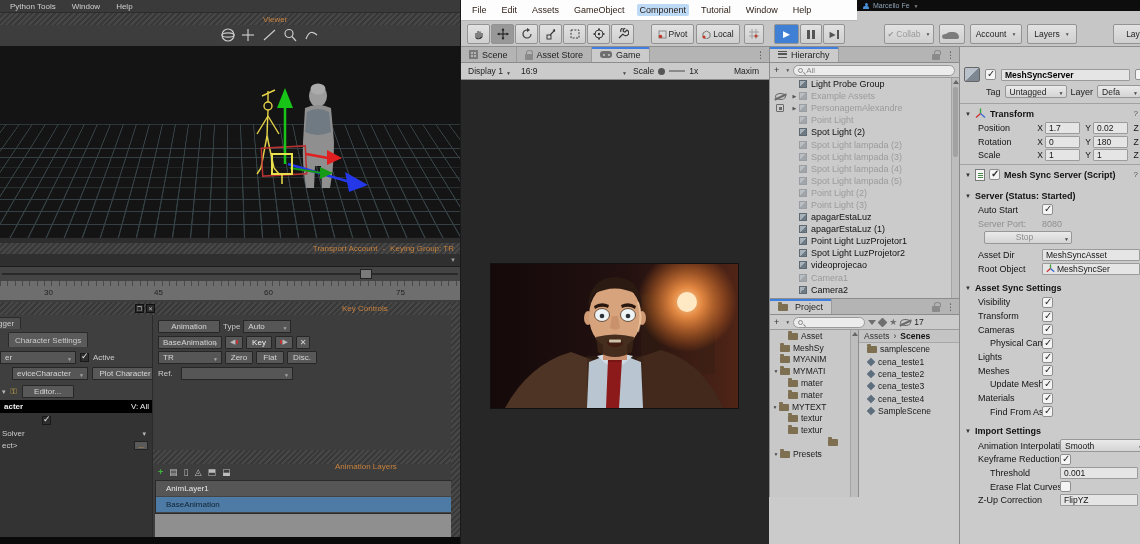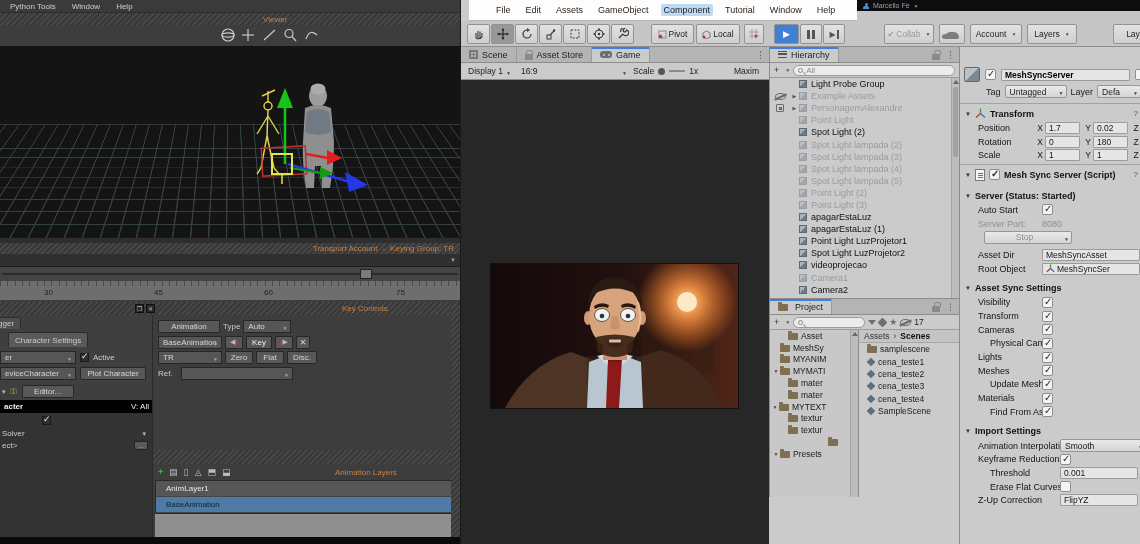--- a/index.html
+++ b/index.html
@@ -52,34 +52,34 @@
 #mb-charpanel{position:absolute;left:0;top:315px;width:153px;height:229px;background:#3f3f3f;border-right:1px solid #2a2a2a;overflow:hidden}
 .mb-tab{position:absolute;background:#4e4e4e;border:1px solid #2a2a2a;border-bottom:none;color:#ccc;font-size:8px;display:flex;align-items:center;padding:0 6px;border-radius:2px 2px 0 0;white-space:nowrap}
 .cs-row{position:absolute;display:flex;align-items:center;gap:4px}
 .mb-check{width:9px;height:9px;background:#2e2e2e;border:1px solid #1a1a1a;position:relative;display:inline-block}
 .mb-check.on::after{content:"✓";position:absolute;left:0px;top:-3px;font-size:9px;color:#e8e8e8}
 #cs-list-header{position:absolute;left:0;top:85px;width:153px;height:13px;background:#000;color:#eee;font-size:8px;display:flex;align-items:center;padding:0 4px;font-weight:bold}
 #cs-body{position:absolute;left:0;top:98px;width:153px;height:131px;background:#333}
 .dots-btn{background:#5a5a5a;border:1px solid #222;color:#e8a33d;font-size:7px;height:9px;line-height:7px;padding:0 3px}
 
 #mb-al-header{position:absolute;left:153px;top:450px;width:307px;height:14px}
-#mb-al-header .mb-paneltitle{position:absolute;left:182px;top:18px}
+#mb-al-header .mb-paneltitle{position:absolute;left:182px;top:12px}
 #mb-al-tools{position:absolute;left:158px;top:466px;display:flex;gap:6px;align-items:center;height:12px}
 .al-ico{font-size:9px;color:#bdbdbd;line-height:10px}
 .al-ico.green{color:#3db53d;font-weight:bold}
 #mb-al-list{position:absolute;left:155px;top:480px;width:303px;background:#8a8a8a;border:1px solid #2a2a2a}
 .al-row{height:16px;display:flex;align-items:center;padding-left:10px;font-size:8px;color:#e8e8e8;background:#565656;border-bottom:1px solid #444}
 .al-row.sel{background:#4d7ba6;color:#10222e}
 #mb-al-space{position:absolute;left:155px;top:514px;width:303px;height:23px;background:#8f8f8f}
 #mb-footer{position:absolute;left:0;top:537px;width:460px;height:7px;background:#0a0a0a}
 #mb-rightedge{position:absolute;left:451px;top:302px;width:9px;height:235px}
 
 
 #unity{position:absolute;left:460px;top:0;width:680px;height:544px;background:#cbcbcb;border-left:1px solid #1a1a1a;overflow:hidden}
-#u-menubar{position:absolute;left:8px;top:0;width:396px;height:21px;background:#fdfdfd;display:flex;align-items:center;gap:9px;padding-left:24px;border-bottom:1px solid #b5b5b5}
+#u-menubar{position:absolute;left:0;top:0;width:396px;height:21px;background:#fdfdfd;display:flex;align-items:center;gap:9px;padding-left:8px;border-bottom:1px solid #b5b5b5}
 .umenu-item{font-size:9px;color:#2b1d14;padding:1px 3px;white-space:nowrap}
 .umenu-item.hl{background:#bcd9f5;border-radius:2px}
 #u-titlefrag{position:absolute;left:396px;top:0;width:284px;height:11px;background:#0d0d0d;display:flex;align-items:center;gap:4px;padding-left:6px}
 #u-titlefrag .uname{font-size:7px;color:#8fa3b5}
 #u-titlefrag .caret{font-size:5px;color:#888}
 .person-ico{width:6px;height:6px;position:relative}
 .person-ico::before{content:"";position:absolute;left:1.5px;top:0;width:3px;height:3px;border-radius:50%;background:#4a90d9}
 .person-ico::after{content:"";position:absolute;left:0;top:3px;width:6px;height:3px;border-radius:2px 2px 0 0;background:#4a90d9}
 #u-titlegap{position:absolute;left:396px;top:11px;width:284px;height:10px;background:#c6c6c6}
 #u-toolbar{position:absolute;left:0;top:21px;width:680px;height:26px;background:#c6c6c6;border-bottom:1px solid #8e8e8e}
@@ -319,21 +319,21 @@
     </div>
 
     <div id="mb-charpanel">
       <div class="mb-tab" style="left:-18px;top:2px;height:12px">Trigger</div>
       <div class="mb-tab" style="left:8px;top:17px;height:15px;background:#5a5a5a">Character Settings</div>
       <div class="cs-row" style="left:0;top:36px">
         <div class="mb-dd" style="width:76px">er</div>
         <span class="mb-check on"></span>
         <span class="mb-label">Active</span>
       </div>
-      <div class="cs-row" style="left:0;top:52px">
+      <div class="cs-row" style="left:12px;top:52px">
         <div class="mb-dd" style="width:76px">eviceCharacter</div>
         <div class="mb-btn" style="width:66px">Plot Character</div>
       </div>
       <div class="cs-row" style="left:2px;top:70px;gap:5px">
         <span class="kc-tri">▾</span>
         <span style="color:#d8b545;font-size:8px">⚿</span>
         <div class="mb-btn" style="width:52px">Editor...</div>
       </div>
       <div id="cs-list-header">
         <span>acter</span>

